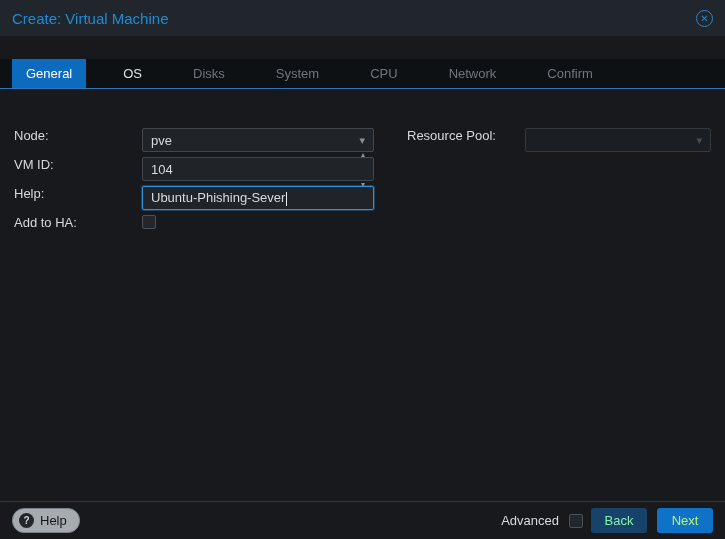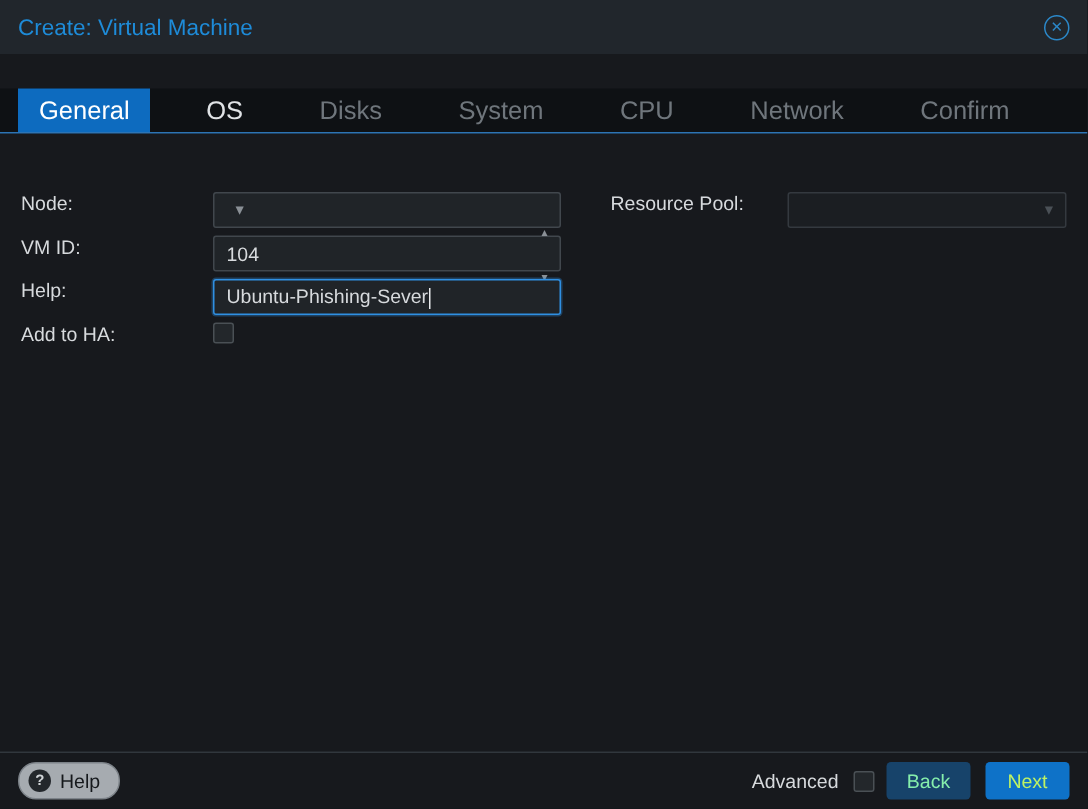--- a/index.html
+++ b/index.html
@@ -29,21 +29,21 @@
 
   
   .tabbar {
     height: 30px; flex: 0 0 30px;
     background: #0e1114;
     display: flex; align-items: stretch;
     padding-left: 12px;
     border-bottom: 1px solid #2d74b4;
   }
   .tab {
-    padding: 0 14px; line-height: 29px; font-size: 17px;
+    padding: 0 14px; line-height: 29px; font-size: 13px;
     color: #6f767c; cursor: pointer; white-space: nowrap;
   }
   .tab.enabled { color: #e0e3e6; }
   .tab.active { background: #0d6bbf; color: #ffffff; }
 
   
   .formarea { flex: 1 1 auto; display: flex; padding: 16px 14px 0 14px; background: #17191d; }
   .col-left { width: 356px; flex: 0 0 356px; }
   .col-right { flex: 1 1 auto; padding-left: 14px; display: flex; flex-direction: column; }
   .frow { display: flex; align-items: flex-start; height: 24px; margin-bottom: 5px; }
@@ -121,20 +121,21 @@
     <div class="tab">Network</div>
     <div class="tab">Confirm</div>
   </div>
 
   <div class="formarea">
     <div class="col-left">
 
       <div class="frow">
         <div class="flabel">Node:</div>
         <div class="field w">
+          <span class="val">pve</span>
           <span class="chev">▾</span>
         </div>
       </div>
 
       <div class="frow">
         <div class="flabel">VM ID:</div>
         <div class="field w">
           <span class="val">104</span>
           <span class="spinner">
             <span>▴</span>

